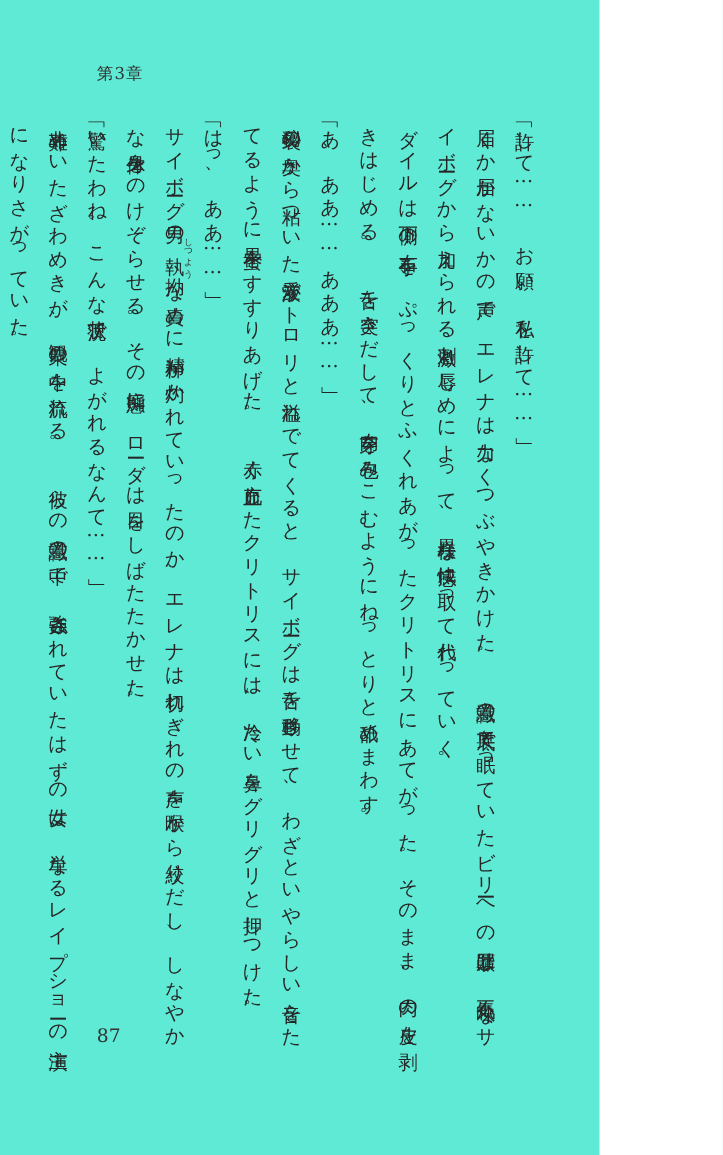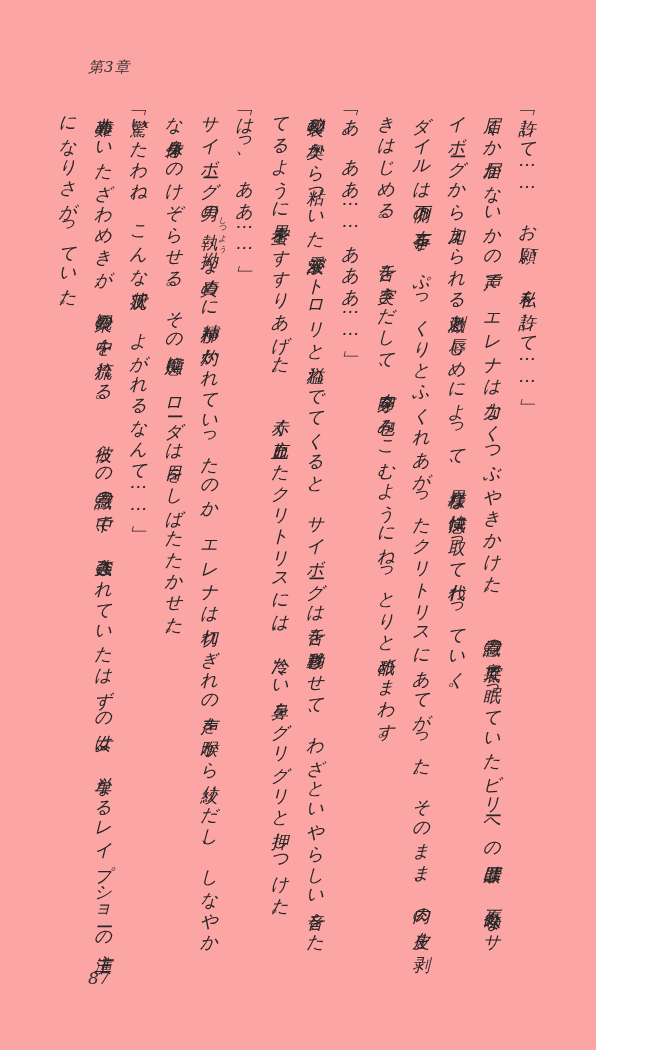--- a/index.html
+++ b/index.html
@@ -11,38 +11,37 @@
     width: 657px;
     height: 1050px;
     position: relative;
     font-family: "DejaVu Serif", "Liberation Serif", serif;
     color: #2a2a2a;
     overflow: hidden;
   }
   .page {
     position: absolute;
     left: 0; top: 0;
-    width: 596px;
+    width: 545px;
     height: 1050px;
-    background: #fca5a5;
-    font-style: italic;
+    background: #5eead4;
   }
   .chapter-header {
     position: absolute;
     left: 88px;
     top: 58px;
     font-size: 15px;
     letter-spacing: 1px;
     color: #333;
     font-family: "DejaVu Serif", "Liberation Serif", serif;
   }
   .page-number {
     position: absolute;
     left: 88px;
-    top: 968px;
+    top: 932px;
     font-size: 17px;
     color: #333;
     font-family: "DejaVu Serif", "Liberation Serif", serif;
   }
   .body-text {
     position: absolute;
     right: 52px;
     top: 104px;
     height: 840px;
     width: 520px;

